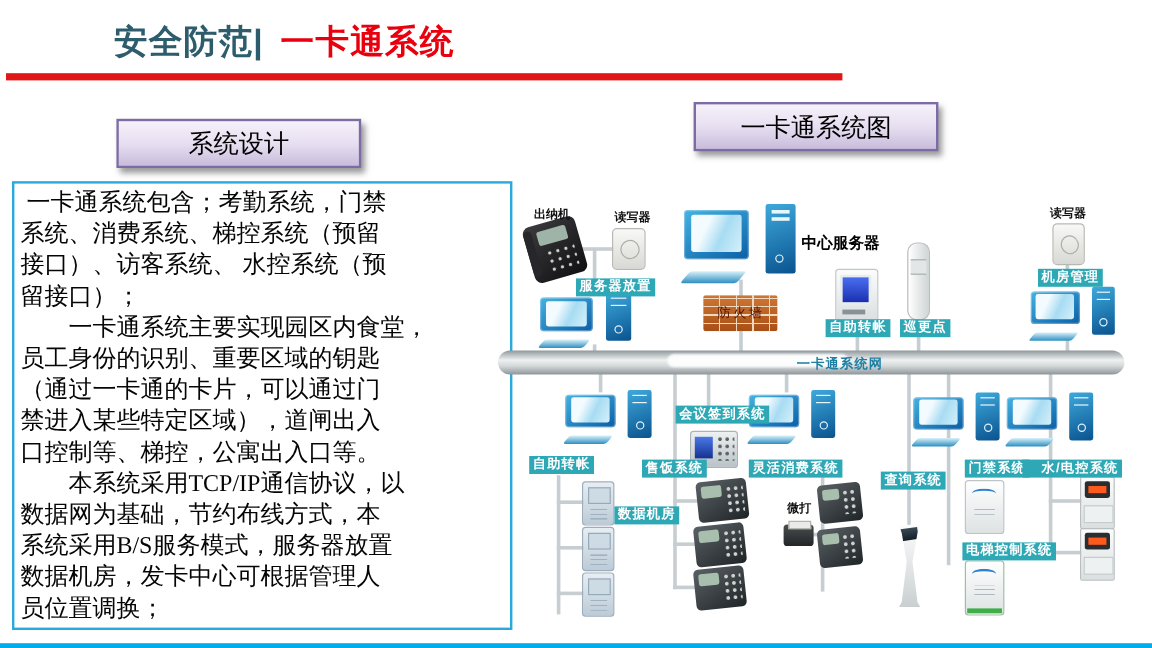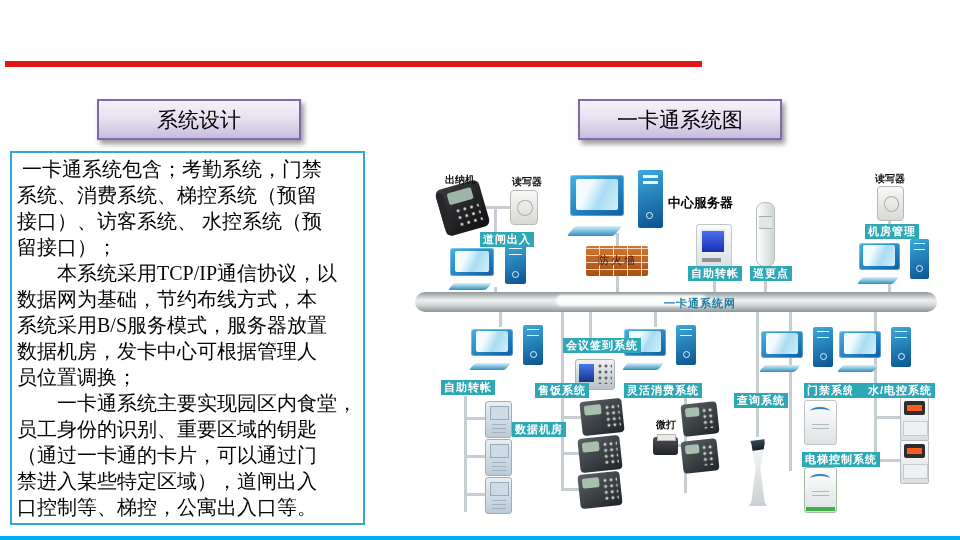--- a/index.html
+++ b/index.html
@@ -11,23 +11,23 @@
   .h-title{font-size:28px;font-weight:bold;color:#e8000e;margin-left:14px;letter-spacing:1px;}
   .red-rule{position:absolute;left:5px;top:61px;width:697px;height:6px;background:#e01617;}
   .bottom-rule{position:absolute;left:0;top:536px;width:960px;height:4px;background:#00aeef;}
   
   .btn{position:absolute;width:200px;height:37px;border:2px solid #7d6ba5;
        background:linear-gradient(#f5f1fa,#e7dff1 50%,#c9bcdc);
        box-shadow:3px 4px 5px rgba(70,70,70,.55);
        display:flex;align-items:center;justify-content:center;
        font-family:"Liberation Serif","DejaVu Serif",serif;font-size:21px;color:#000;}
   .btn-left{left:97px;top:99px;}
-  .btn-right{left:578px;top:99px;}
-  
-  .textbox{position:absolute;left:10px;top:151px;width:355px;height:374px;
+  .btn-right{left:578px;top:85px;}
+  
+  .textbox{position:absolute;left:10px;top:151px;width:417px;height:374px;
            border:2px solid #2aa9dc;box-sizing:border-box;padding:3px 2px 0 5px;
            font-family:"Liberation Serif","DejaVu Serif",serif;font-size:20px;
            line-height:26px;color:#050505;}
   .textbox p{margin:0;white-space:pre-wrap;}
   
   .diagram{position:absolute;left:400px;top:150px;width:560px;height:385px;}
   .line{position:absolute;background:#c6ced2;z-index:1;}
   .bus{position:absolute;left:15px;top:142px;width:522px;height:20px;border-radius:10px;z-index:2;
        background:linear-gradient(#8f969a,#eef1f1 40%,#d4d8d9 65%,#8f969a);}
   .bus::after{content:"";position:absolute;left:27%;top:14%;width:29%;height:58%;
@@ -110,44 +110,47 @@
        line-height:15px;padding:0 3px;white-space:nowrap;letter-spacing:1px;}
   .plain{position:absolute;z-index:4;color:#101010;font-size:10px;font-weight:bold;line-height:11px;white-space:nowrap;}
   .boldlbl{position:absolute;z-index:4;color:#000;font-size:13px;font-weight:bold;white-space:nowrap;}
   .buslbl{position:absolute;z-index:4;color:#1d7fa3;font-size:11px;font-weight:bold;letter-spacing:1px;white-space:nowrap;}
   .fwlbl{position:absolute;z-index:4;color:#4a1400;font-size:11px;font-weight:normal;letter-spacing:2px;white-space:nowrap;}
 </style>
 </head>
 <body>
 
 <div class="slide">
+  <div class="header">
+    <span class="h-sec">安全防范|</span><span class="h-title">一卡通系统</span>
+  </div>
   <div class="red-rule"></div>
 
   <div class="btn btn-left">
     <span>系统设计</span>
   </div>
   <div class="btn btn-right">
     <span>一卡通系统图</span>
   </div>
 
   <div class="textbox">
     <p> 一卡通系统包含；考勤系统，门禁
 系统、消费系统、梯控系统（预留
 接口）、访客系统、 水控系统（预
 留接口）；</p>
+    <p>　　一卡通系统主要实现园区内食堂，
+员工身份的识别、重要区域的钥匙
+（通过一卡通的卡片，可以通过门
+禁进入某些特定区域），道闸出入
+口控制等、梯控，公寓出入口等。</p>
     <p>　　本系统采用TCP/IP通信协议，以
 数据网为基础，节约布线方式，本
 系统采用B/S服务模式，服务器放置
 数据机房，发卡中心可根据管理人
 员位置调换；</p>
-    <p>　　一卡通系统主要实现园区内食堂，
-员工身份的识别、重要区域的钥匙
-（通过一卡通的卡片，可以通过门
-禁进入某些特定区域），道闸出入
-口控制等、梯控，公寓出入口等。</p>
   </div>
 
   <div class="diagram">
     <div class="bus"></div>
   <div class="line" style="left: 60px; top: 56px; width: 56px; height: 3px;"></div>
       <div class="line" style="left: 94px; top: 58px; width: 3px; height: 26px;"></div>
       <div class="line" style="left: 94px; top: 137px; width: 3px; height: 8px;"></div>
       <div class="line" style="left: 216px; top: 83px; width: 3px; height: 61px;"></div>
       <div class="line" style="left: 313px; top: 117px; width: 3px; height: 27px;"></div>
       <div class="line" style="left: 364px; top: 115px; width: 3px; height: 29px;"></div>
@@ -270,21 +273,21 @@
         <i class="kbd"></i>
       </div>
       <div class="dev d-ctrlred" style="left: 500px; top: 247px; width: 27px; height: 42px;">
         <i class="disp"></i>
       </div>
       <div class="dev d-ctrlred" style="left: 500px; top: 290px; width: 27px; height: 42px;">
         <i class="disp"></i>
       </div>
       <div class="plain" style="left: 45px; top: 24px;">出纳机</div>
       <div class="plain" style="left: 112px; top: 26px;">读写器</div>
-      <div class="tag" style="left: 80px; top: 82px;">道闸出入</div>
+      <div class="tag" style="left: 80px; top: 82px;">服务器放置</div>
       <div class="boldlbl" style="left: 268px; top: 44px;">中心服务器</div>
       <div class="fwlbl" style="left: 198px; top: 103px;">防火墙</div>
       <div class="tag" style="left: 288px; top: 116px;">自助转帐</div>
       <div class="tag" style="left: 350px; top: 116px;">巡更点</div>
       <div class="plain" style="left: 475px; top: 23px;">读写器</div>
       <div class="tag" style="left: 465px; top: 74px;">机房管理</div>
       <div class="buslbl" style="left: 264px; top: 146px;">一卡通系统网</div>
       <div class="tag" style="left: 41px; top: 230px;">自助转帐</div>
       <div class="tag" style="left: 112px; top: 272px;">数据机房</div>
       <div class="tag" style="left: 135px; top: 233px;">售饭系统</div>

